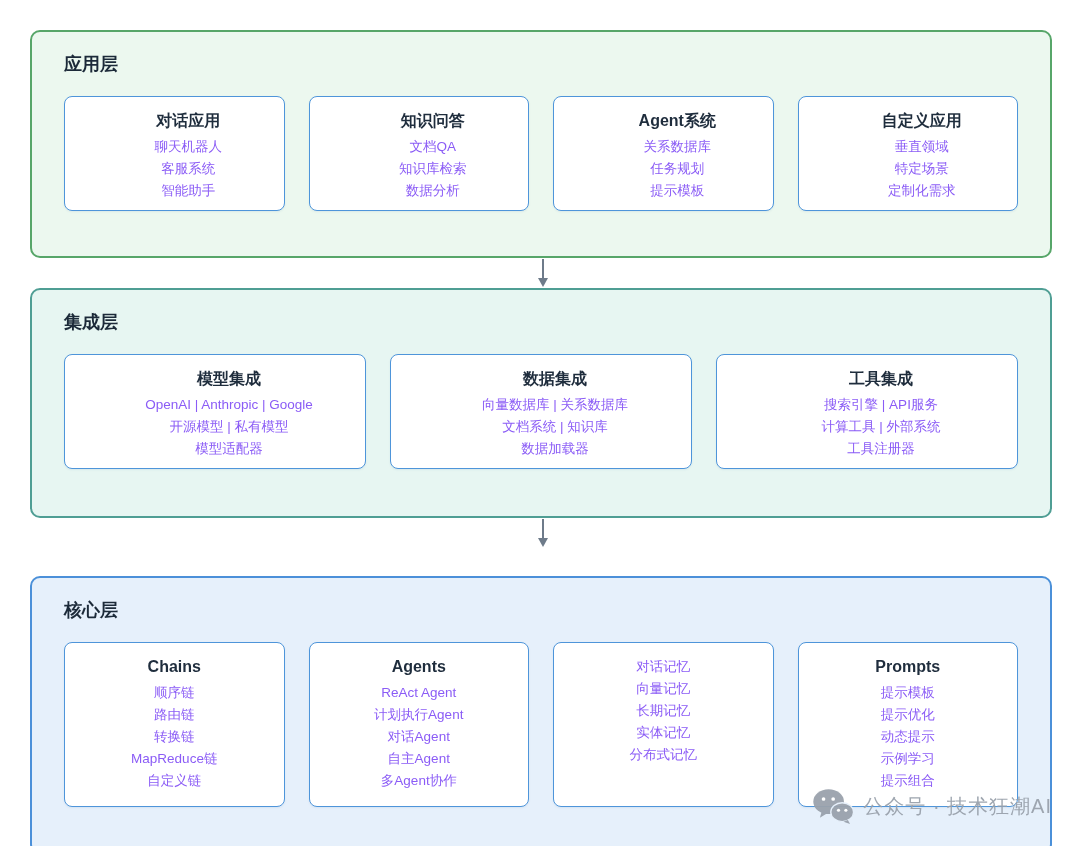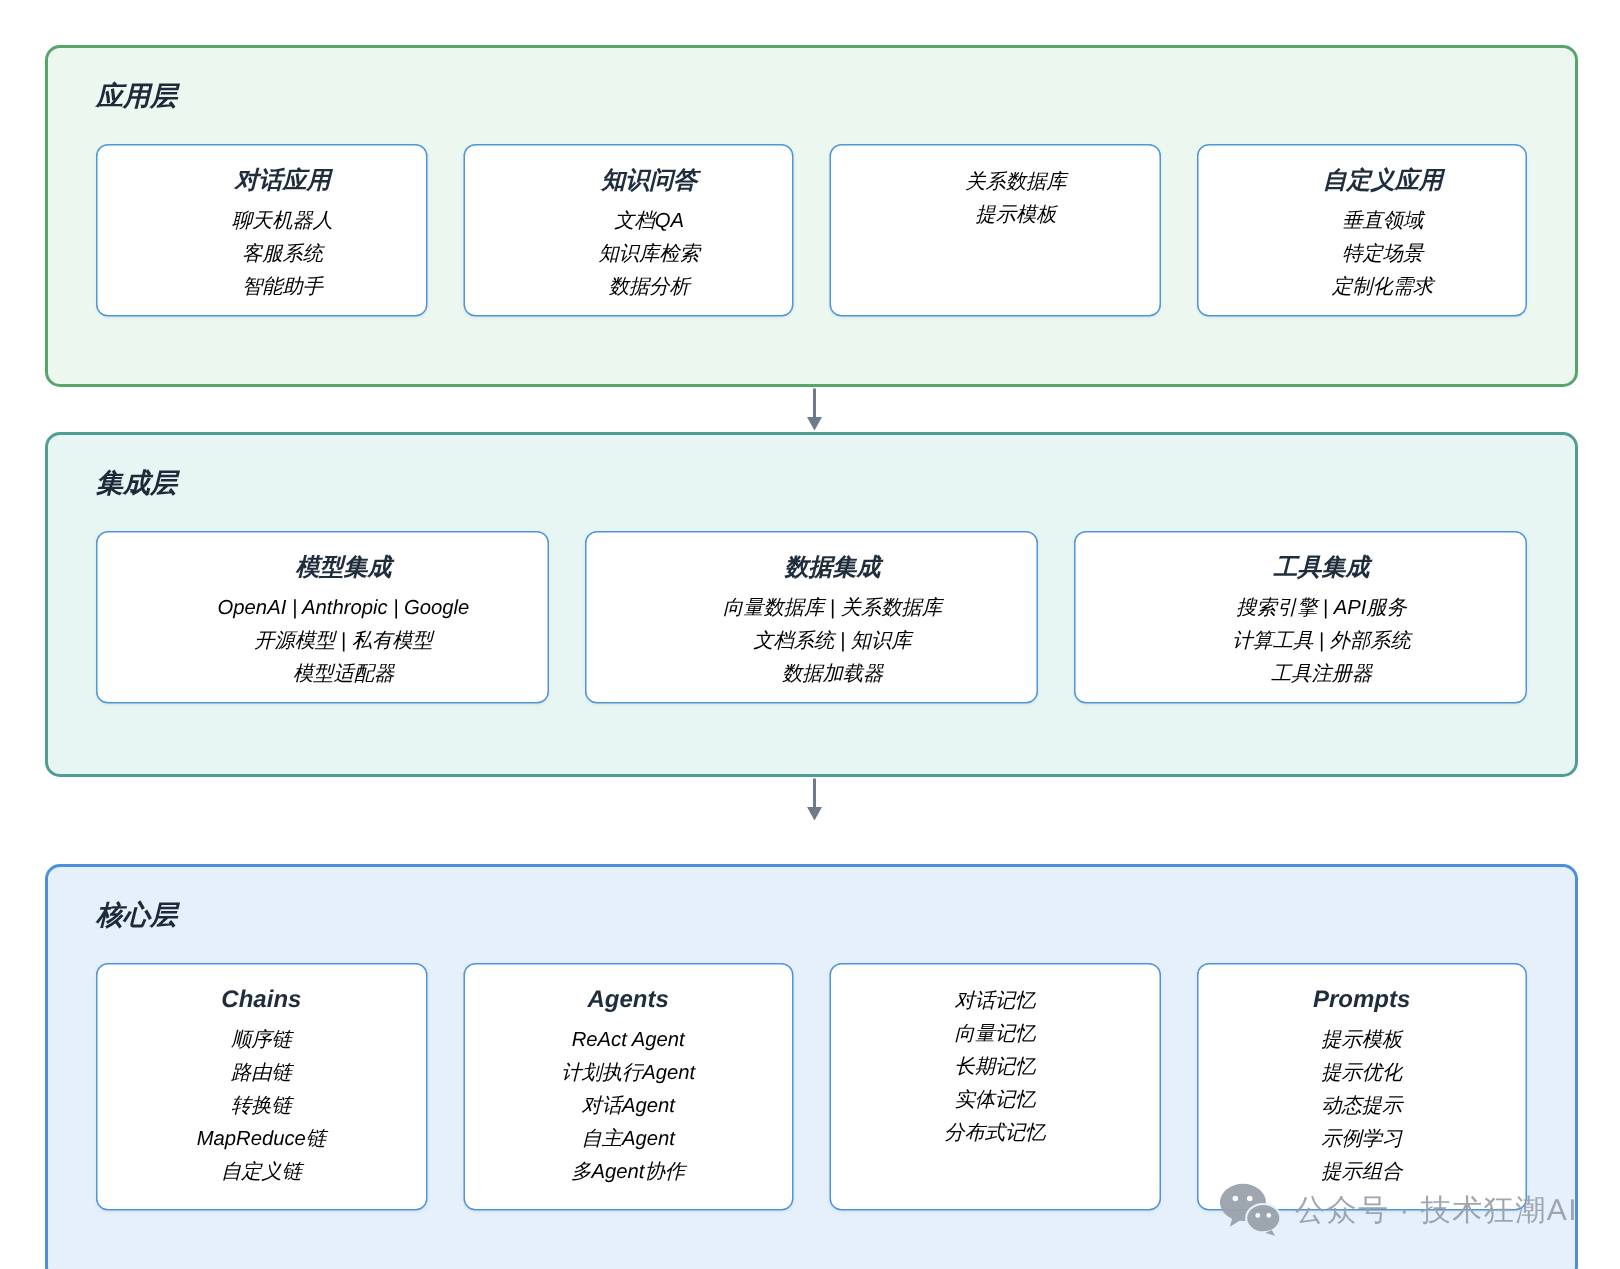--- a/index.html
+++ b/index.html
@@ -16,21 +16,20 @@
     overflow: hidden;
   }
   .layer {
     position: absolute;
     left: 30px;
     width: 1022px;
     box-sizing: border-box;
     border-radius: 10px;
     border: 2px solid;
     padding: 20px 32px 0 32px;
-    font-style: italic;
   }
   .layer-app  { top: 30px;  height: 228px; border-color: #57a669; background: #ecf8ef; }
   .layer-int  { top: 288px; height: 230px; border-color: #4f9e94; background: #e7f6f2; }
   .layer-core { top: 576px; height: 278px; border-color: #4b90d9; background: #e6f0fb; }
   .layer-title {
     margin: 0 0 20px 0;
     font-size: 18px;
     font-weight: bold;
     color: #1c2a39;
   }
@@ -52,21 +51,21 @@
   .layer-core .card { height: 165px; }
   .card-title {
     font-size: 16px;
     font-weight: bold;
     color: #1f2d3d;
     line-height: 22px;
     margin-bottom: 4px;
   }
   .card-item {
     font-size: 13.5px;
-    color: #000000;
+    color: #8b5cf6;
     line-height: 22px;
     white-space: nowrap;
   }
   .arrow {
     position: absolute;
     left: 542px;
     width: 2px;
     background: #6e7b8a;
   }
   .arrow-1 { top: 259px; height: 19px; }
@@ -110,21 +109,23 @@
         <div class="card-item">客服系统</div>
         <div class="card-item">智能助手</div>
       </div>
       <div class="card">
         <div class="card-title">知识问答</div>
         <div class="card-item">文档QA</div>
         <div class="card-item">知识库检索</div>
         <div class="card-item">数据分析</div>
       </div>
       <div class="card">
+        <div class="card-title">Agent系统</div>
         <div class="card-item">关系数据库</div>
+        <div class="card-item">任务规划</div>
         <div class="card-item">提示模板</div>
       </div>
       <div class="card">
         <div class="card-title">自定义应用</div>
         <div class="card-item">垂直领域</div>
         <div class="card-item">特定场景</div>
         <div class="card-item">定制化需求</div>
       </div>
     </div>
   </section>

